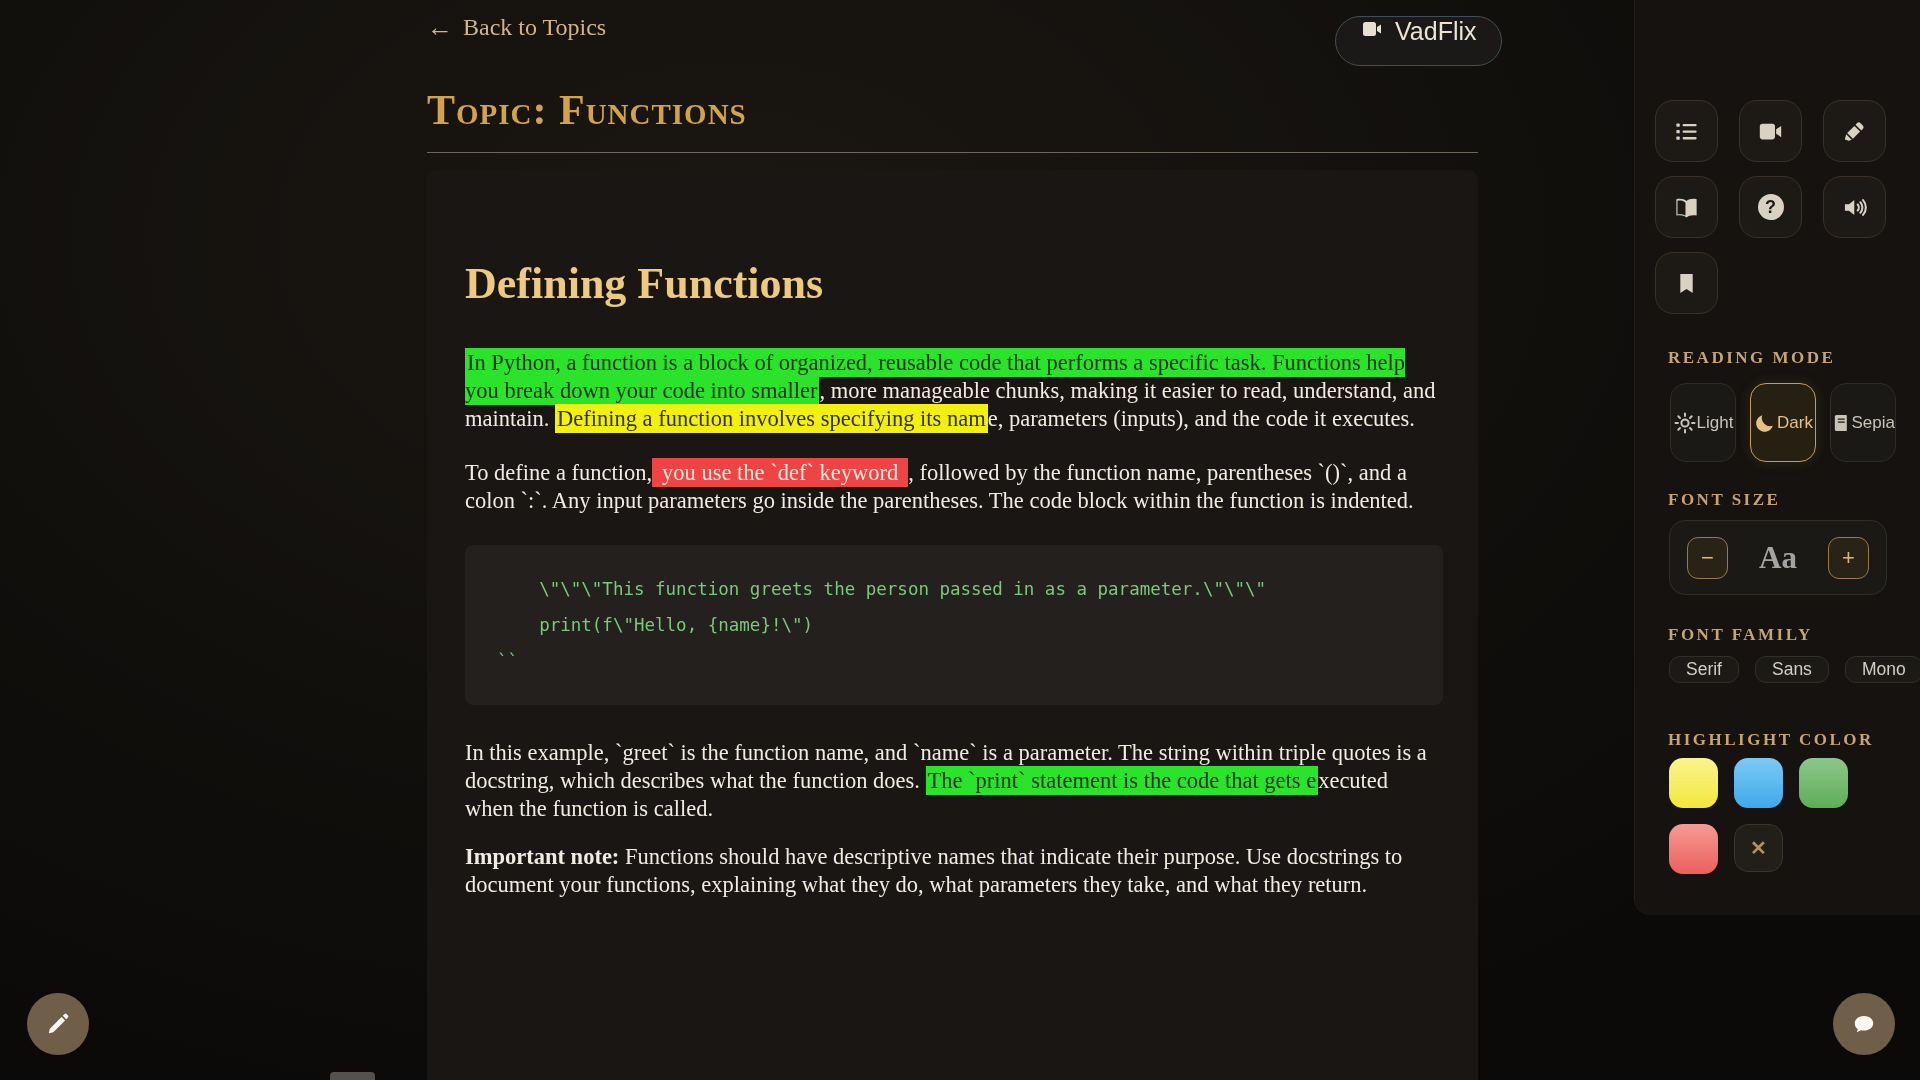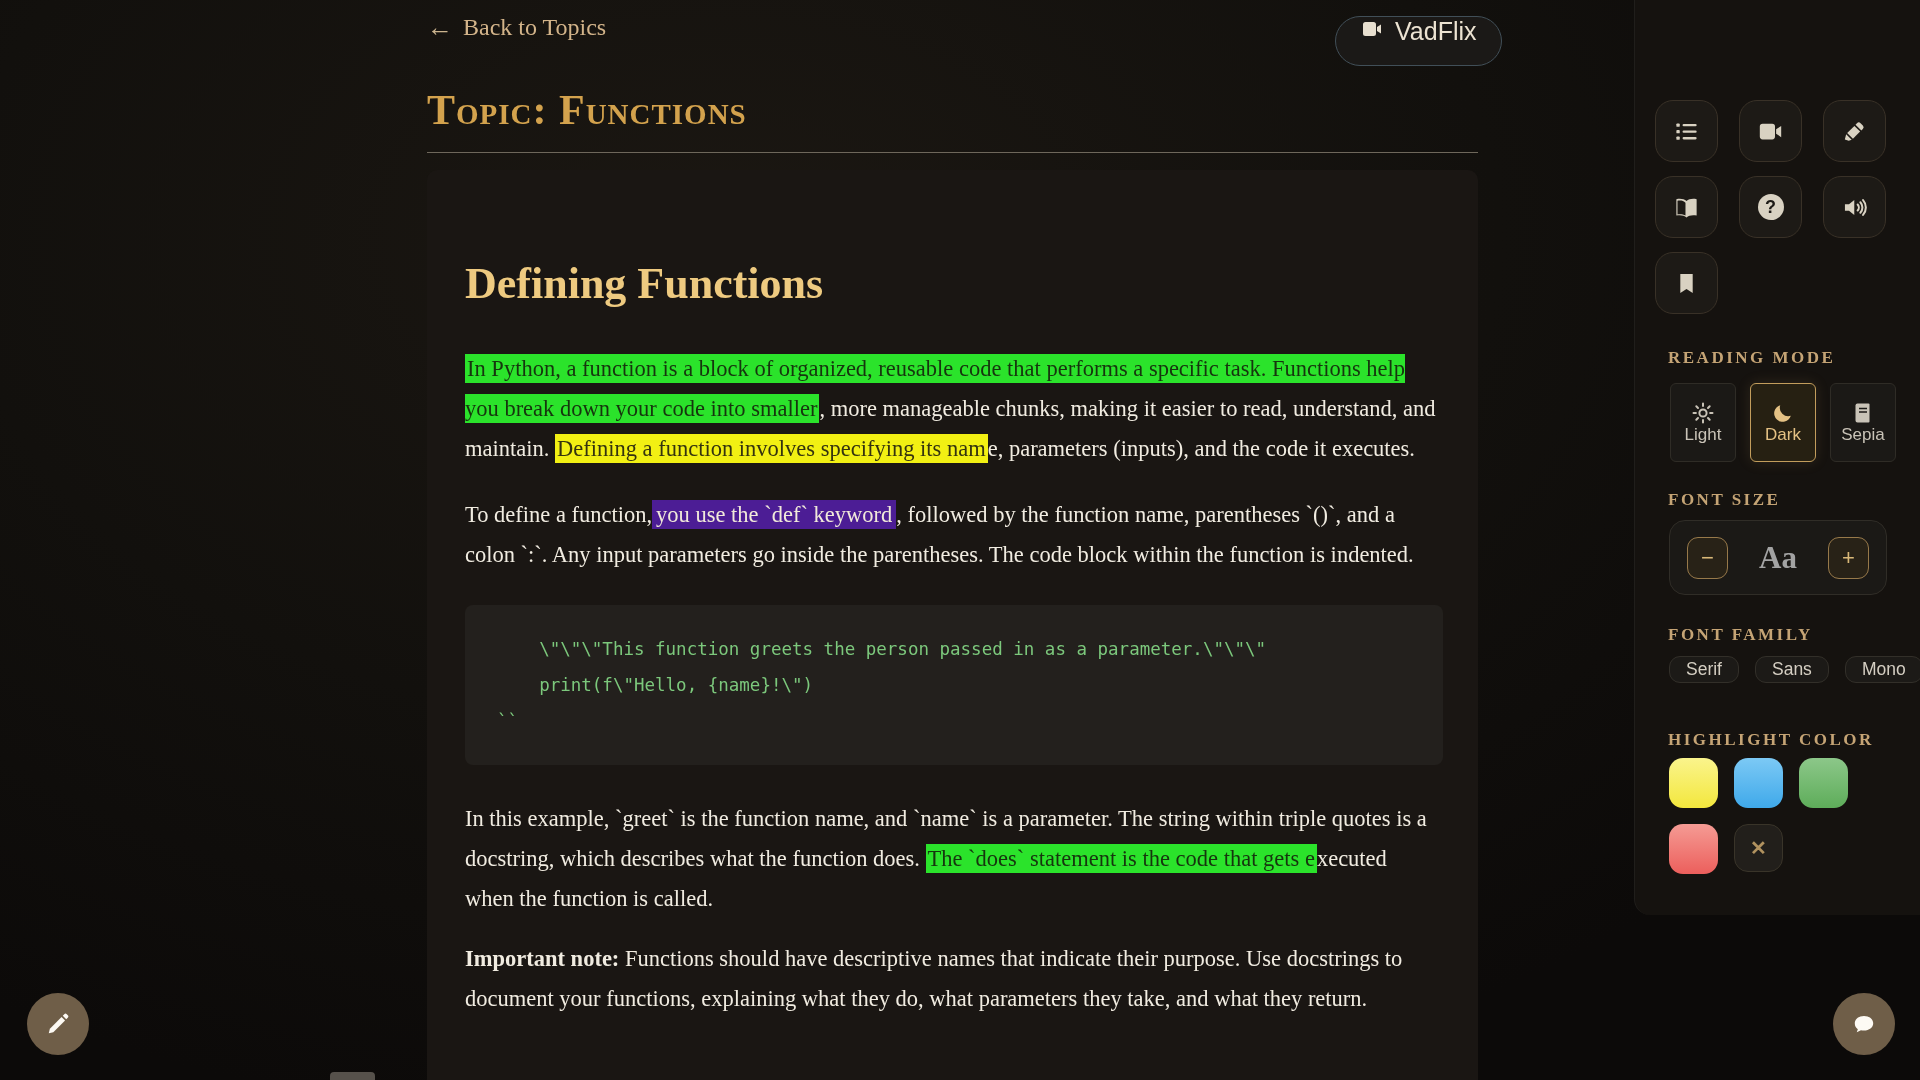--- a/index.html
+++ b/index.html
@@ -40,27 +40,27 @@
     font-size:42px; color:#d3a24d;
   }
   .title-rule { position:absolute; left:427px; top:152px; width:1051px; height:1px; background:#6e675b; }
   
   .sheet {
     position:absolute; left:427px; top:170px; width:1051px; height:910px;
     background:#1a1613; border-radius:10px 10px 0 0;
     padding:88px 38px 0 38px; overflow:hidden;
   }
   .section-heading { font-size:44px; font-weight:700; color:#eeca80; }
-  .sheet p { margin-top:40px; font-size:22.5px; line-height:40px; color:#f1ece1; max-width:980px; }
+  .sheet p { margin-top:40px; font-size:22.5px; line-height:28px; color:#f1ece1; max-width:980px; }
   .sheet p.p2 { margin-top:26px; }
   .sheet p.p3 { margin-top:34px; }
   .sheet p.p4 { margin-top:20px; }
   .hl-green  { background:#2be32b; color:#16350e; padding:2px 2px; }
   .hl-yellow { background:#f2f013; color:#34330f; padding:2px 2px; }
-  .hl-maroon { background:#4c1d95; color:#f1e9da; padding:2px 4px; }
+  .hl-maroon { background:#ef4444; color:#f1e9da; padding:2px 10px; }
   .bold { font-weight:700; }
   .code-block {
     margin-top:30px; width:978px; border-radius:8px;
     background:#23201d; padding:26px 32px;
     font-family:"DejaVu Sans Mono", monospace;
     font-size:17.5px; line-height:36px; color:#7cc87c;
     white-space:pre;
   }
   
   .sidebar { position:absolute; left:1634px; top:0; width:286px; height:1080px; }
@@ -89,23 +89,23 @@
     position:absolute; left:34px;
     font-size:17px; font-weight:600; letter-spacing:2.5px;
     color:#c5a475; text-transform:uppercase;
   }
   .label-reading { top:348px; }
   .label-size { top:490px; }
   .label-family { top:625px; }
   .label-highlight { top:730px; }
   .mode-row { position:absolute; left:36px; top:383px; display:flex; gap:14px; }
   .mode-btn {
-    width:66px; height:79px; border-radius:6px;
+    width:66px; height:79px; border-radius:16px;
     background:#1b1916; border:1px solid #2f2c26;
-    display:flex; flex-direction:column; align-items:center; justify-content:center; 
+    display:flex; flex-direction:row; align-items:center; justify-content:center; 
     color:#c9c3b7; font-family:"Liberation Sans",sans-serif; font-size:17px; cursor:pointer;
   }
   .mode-btn svg { width:24px; height:24px; }
   .mode-btn.selected { border-color:#c29d5c; background:#262012; color:#e4c184; box-shadow:0 0 14px rgba(194,157,92,.15); }
   .size-box {
     position:absolute; left:35px; top:520px; width:218px; height:75px;
     border-radius:16px; background:#1b1916; border:1px solid #302d27;
     display:flex; align-items:center; justify-content:space-between; padding:0 17px;
   }
   .step-btn {
@@ -177,21 +177,21 @@
 
 <div class="sheet">
   <h2 class="section-heading">Defining Functions</h2>
 
   <p class="p1"><span class="hl-green">In Python, a function is a block of organized, reusable code that performs a specific task. Functions help you break down your code into smaller</span><span>, more manageable chunks, making it easier to read, understand, and maintain. </span><span class="hl-yellow">Defining a function involves specifying its nam</span><span>e, parameters (inputs), and the code it executes.</span></p>
 
   <p class="p2"><span>To define a function,</span><span class="hl-maroon">you use the `def` keyword</span><span>, followed by the function name, parentheses `()`, and a colon `:`. Any input parameters go inside the parentheses. The code block within the function is indented.</span></p>
 
   <div class="code-block"><div>    \"\"\"This function greets the person passed in as a parameter.\"\"\"</div><div>    print(f\"Hello, {name}!\")</div><div>``</div></div>
 
-  <p class="p3"><span>In this example, `greet` is the function name, and `name` is a parameter. The string within triple quotes is a docstring, which describes what the function does. </span><span class="hl-green">The `does` statement is the code that gets e</span><span>xecuted when the function is called.</span></p>
+  <p class="p3"><span>In this example, `greet` is the function name, and `name` is a parameter. The string within triple quotes is a docstring, which describes what the function does. </span><span class="hl-green">The `print` statement is the code that gets e</span><span>xecuted when the function is called.</span></p>
 
   <p class="p4"><span class="bold">Important note:</span><span> Functions should have descriptive names that indicate their purpose. Use docstrings to document your functions, explaining what they do, what parameters they take, and what they return.</span></p>
 </div>
 
 <div class="sidebar">
   <div class="sidebar-panel"></div>
 
   <div class="tool-grid">
     <div class="tool-btn">
       <svg viewBox="0 0 24 24">

